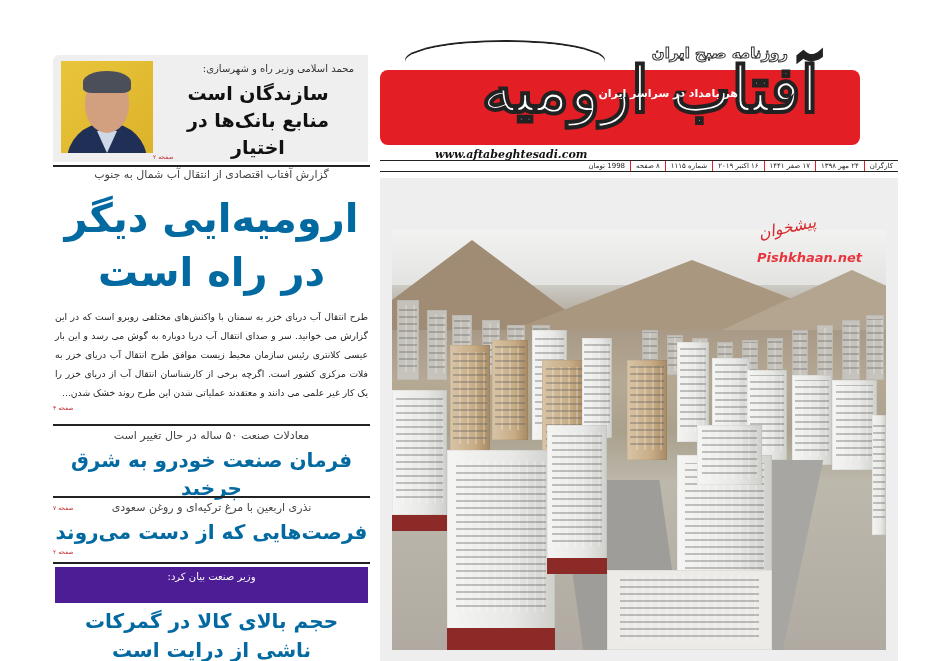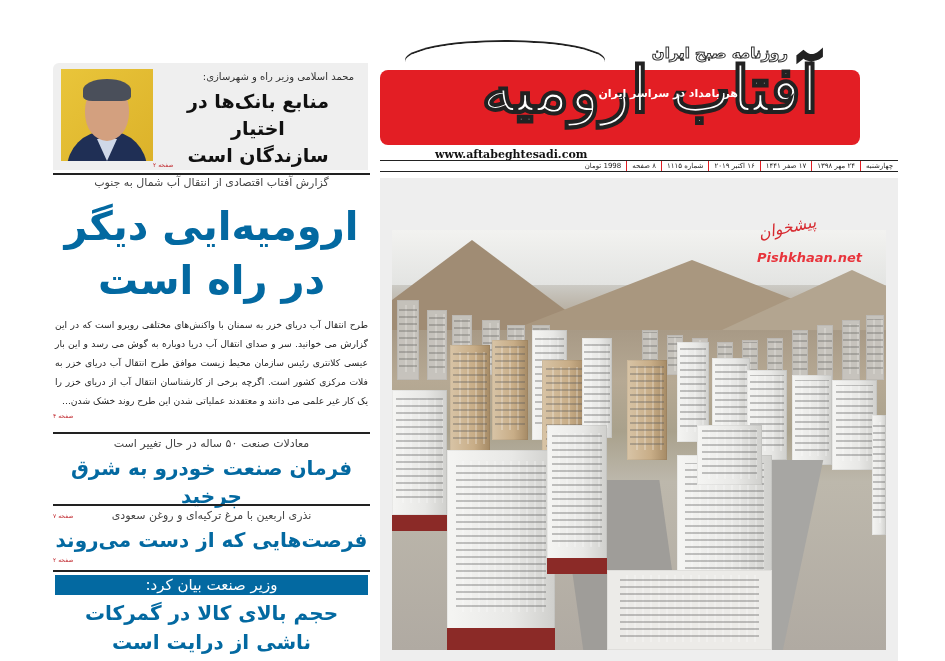--- a/index.html
+++ b/index.html
@@ -24,21 +24,21 @@
       font-family: "DejaVu Serif", serif; font-size: 64px; font-weight: bold; color: #fff;
       -webkit-text-stroke: 2px #222; line-height: 1; letter-spacing: 2px;
     }
     .masthead .swash {
       position: absolute; left: 25px; top: 42px; width: 200px; height: 40px;
       border-top: 6px solid #fff; border-radius: 50% 50% 0 0;
       box-shadow: 0 -2px 0 #222;
     }
     .masthead .website {
       position: absolute; left: 55px; top: 148px; direction: ltr;
-      font-family: "DejaVu Serif", serif; font-weight: bold;
+      font-family: "DejaVu Serif", serif; font-style: italic; font-weight: bold;
       font-size: 11px; color: #111;
     }
     .dateline {
       position: absolute; left: 380px; top: 160px; width: 518px; height: 12px;
       border-top: 1.5px solid #222; border-bottom: 1.5px solid #222;
       display: flex; flex-direction: row; align-items: center; font-size: 7px; color: #222;
       background: #fff;
     }
     .dateline span { padding: 0 5px; border-left: 1px solid #e31e24; white-space: nowrap; line-height: 10px; }
     .dateline span:last-child { border-left: none; }
@@ -82,21 +82,21 @@
       position: absolute; right: 36px; top: 72px; direction: ltr; z-index: 6;
       font-family: "DejaVu Sans", sans-serif; font-style: italic; font-weight: bold;
       font-size: 13px; color: #e8343c;
     }
     .watermark-script {
       position: absolute; right: 82px; top: 40px; z-index: 6; font-size: 16px; color: #d72a30;
       font-style: italic; transform: rotate(-12deg);
     }
 
     
-    .left-col { position: absolute; left: 40px; top: 60px; width: 330px; height: 601px; }
+    .left-col { position: absolute; left: 40px; top: 52px; width: 330px; height: 601px; }
     .interview-box {
       position: absolute; left: 13px; top: 3px; width: 315px; height: 107px;
       background: #efefef; border-radius: 6px 0 0 0;
     }
     .portrait {
       position: absolute; left: 8px; top: 6px; width: 92px; height: 92px;
       background: linear-gradient(135deg, #e9c53a 0%, #dcb22a 100%); overflow: hidden;
     }
     .portrait .suit { position: absolute; left: 6px; bottom: -8px; width: 80px; height: 38px; background: #1f2f55; border-radius: 40px 40px 0 0; }
     .portrait .shirt { position: absolute; left: 36px; bottom: 0; width: 20px; height: 22px; background: #cfd8e8; clip-path: polygon(0 0,100% 0,50% 100%); }
@@ -120,37 +120,37 @@
     }
     .story .page-ref { display: block; text-align: left; margin-top: 2px; }
 
     .s1 { top: 116px; }
     .s1 .headline { font-size: 40px; line-height: 54px; margin-top: 10px; letter-spacing: -1px; }
     .s2 { top: 377px; }
     .s2 .headline { font-size: 20px; line-height: 28px; margin-top: 4px; }
     .s3 { top: 449px; }
     .s3 .headline { font-size: 20px; line-height: 28px; margin-top: 4px; }
     .s4 { top: 515px; }
-    .s4 .red-kicker { background: #0369a1; color: #fff; font-size: 15px; height: 20px; line-height: 20px; margin: 0 2px; }
+    .s4 .red-kicker { background: #4c1d95; color: #fff; font-size: 10px; height: 36px; line-height: 20px; margin: 0 2px; }
     .s4 .headline { font-size: 20px; line-height: 29px; margin-top: 4px; }
   </style>
 </head>
 <body>
 
 <div class="masthead">
   <div class="red-band"></div>
   <div class="swash"></div>
   <div class="tagline-top">روزنامه صبح ایران</div>
   <div class="logo">آفتاب ارومیه</div>
   <div class="tagline-band">هر بامداد در سراسر ایران</div>
   <div class="website">www.aftabeghtesadi.com</div>
 </div>
 
 <div class="dateline">
-  <span>چهارشنبه</span>
+  <span>کارگران</span>
   <span>۲۴ مهر ۱۳۹۸</span>
   <span>۱۷ صفر ۱۴۴۱</span>
   <span>۱۶ اکتبر ۲۰۱۹</span>
   <span>شماره ۱۱۱۵</span>
   <span>۸ صفحه</span>
   <span>1998 تومان</span>
 </div>
 
 <div class="main-story">
   <div class="watermark-script">پیشخوان</div>
@@ -210,22 +210,22 @@
 <div class="left-col">
   <div class="interview-box">
     <div class="portrait">
       <div class="suit"></div>
       <div class="shirt"></div>
       <div class="face"></div>
       <div class="hair"></div>
     </div>
     <div class="interview-kicker">محمد اسلامی وزیر راه و شهرسازی:</div>
     <div class="interview-headline">
+      <div>سازندگان است</div>
       <div>منابع بانک‌ها در اختیار</div>
-      <div>سازندگان است</div>
     </div>
     <span class="page-ref">صفحه ۲</span>
   </div>
   <div class="rule" style="top:113px;"></div>
 
   <div class="story s1">
     <div class="kicker">گزارش آفتاب اقتصادی از انتقال آب شمال به جنوب</div>
     <div class="headline">
       <div>ارومیه‌ایی دیگر</div>
       <div>در راه است</div>

